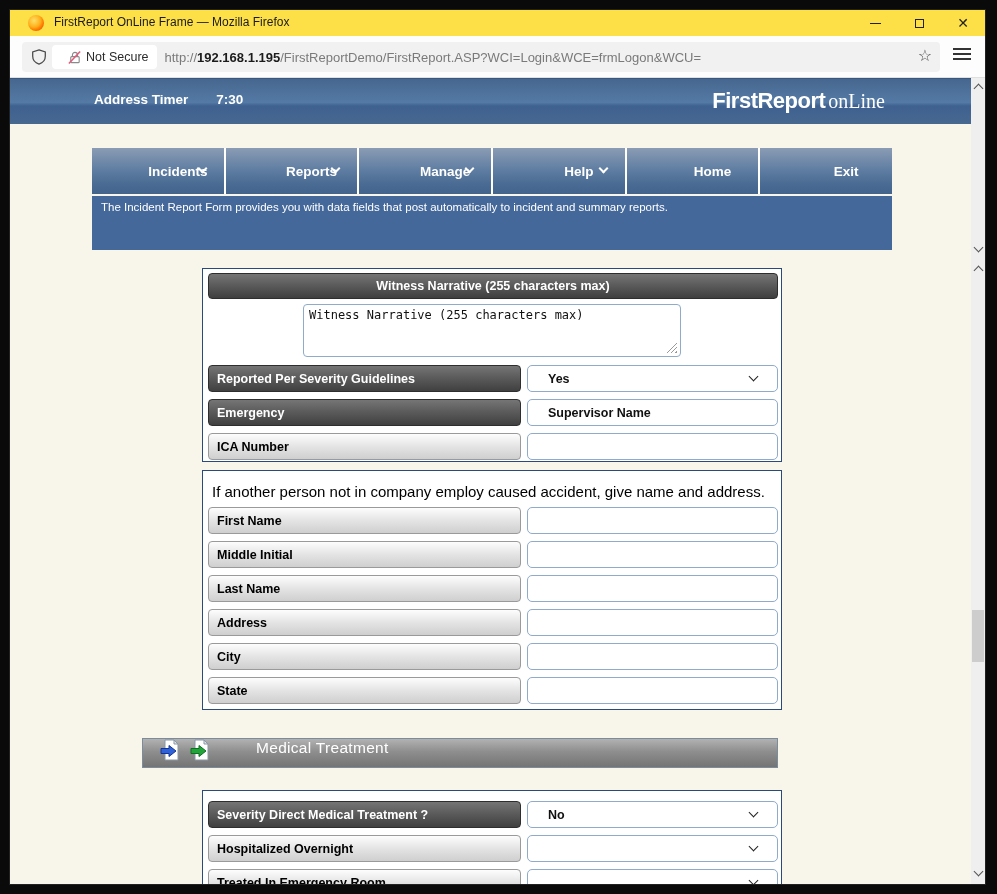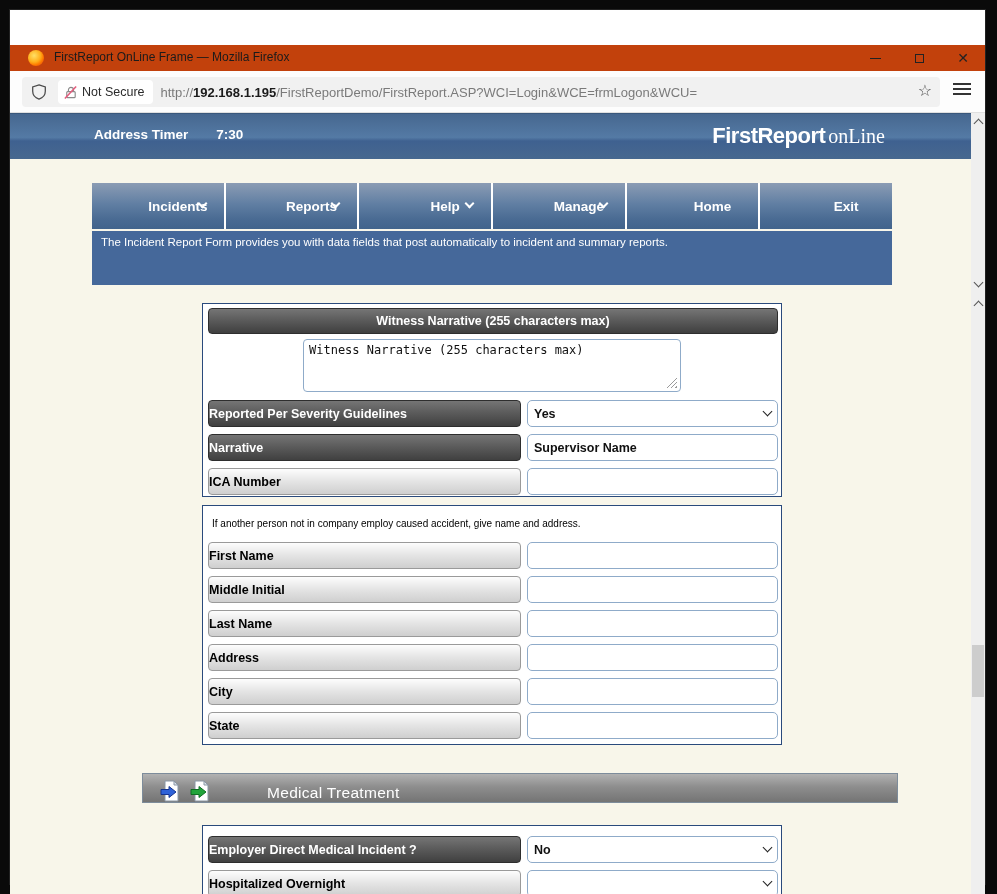--- a/index.html
+++ b/index.html
@@ -1,35 +1,35 @@
 <!DOCTYPE html>
 <html><head>
 <meta charset="utf-8">
 <style>
   * { margin:0; padding:0; box-sizing:border-box; }
   html,body { width:997px; height:894px; background:#0a0a0a; font-family:"Liberation Sans",sans-serif; overflow:hidden; }
   .screen { position:relative; width:997px; height:894px; background:#0a0a0a; }
   .window { position:absolute; left:10px; top:10px; width:975px; height:874px; background:#fff; box-shadow:0 0 0 1px #222; }
 
   
-  .titlebar { position:relative; height:26px; background:#c2410c; display:flex; align-items:center;margin-top:35px; }
+  .titlebar { position:relative; height:26px; background:#fde047; display:flex; align-items:center; }
   .ff-icon { position:absolute; left:18px; top:5px; width:16px; height:16px; border-radius:50%;
              background:radial-gradient(circle at 38% 35%, #ffe066, #ffaf1b 45%, #ff7a00 65%, #e8540c 85%, #c23a0a); }
   .title-text { position:absolute; left:44px; top:5px; font-size:12px; color:#1b1b1b; }
   .win-controls { position:absolute; right:0; top:0; height:26px; display:flex; }
   .win-btn { width:44px; height:26px; display:flex; align-items:center; justify-content:center; }
   .glyph-min { width:11px; height:0; border-top:1.2px solid #222; }
   .glyph-max { width:9px; height:9px; border:1.2px solid #222; }
   .glyph-close { font-size:14px; color:#222; line-height:1; }
 
   
   .toolbar { position:relative; height:42px; background:#fdfdfd; border-bottom:1px solid #e0e0e0; }
   .urlbar { position:absolute; left:12px; top:6px; width:918px; height:30px; background:#f1f1f1; border-radius:4px; display:flex; align-items:center; }
   .shield { margin-left:8px; width:18px; height:18px; flex:0 0 auto; }
-  .chip { margin-left:10px; height:24px; background:#ffffff; border-radius:4px; display:flex; align-items:center; padding:0 8px 0 5px; }
+  .chip { margin-left:4px; height:24px; background:#ffffff; border-radius:4px; display:flex; align-items:center; padding:0 8px 0 15px; }
   .chip-text { font-size:12.5px; color:#2b2b2b; margin-left:4px; }
   .url-text { margin-left:8px; font-size:13px; color:#7a7a7a; white-space:nowrap; overflow:hidden; }
   .url-host { color:#1b1b1b; font-weight:700;text-align:right; }
   .star { position:absolute; right:8px; top:4px; font-size:16px; color:#4a4a4a; }
   .hamburger { position:absolute; right:14px; top:12px; width:18px; }
   .hamburger div { height:1.6px; background:#333; margin-bottom:3.4px; }
 
   
   .viewport { position:relative; width:975px; height:806px; overflow:hidden; background:#f8f6ea; }
 
@@ -78,38 +78,38 @@
      border:1px solid #8fabc9; border-radius:4px; font-family:"DejaVu Sans Mono",monospace; font-size:12px;
      padding:3px 5px; color:#111; background:#fff; outline:none; overflow:hidden; }
   .grip { position:absolute; left:463px; top:73px; width:11px; height:11px;
      background:repeating-linear-gradient(135deg, transparent 0 2px, #9a9a9a 2px 3px);
      clip-path:polygon(100% 0, 100% 100%, 0 100%); }
 
   .rows { position:absolute; left:5px; width:570px; }
   .rows-p1 { top:96px; } .rows-p2 { top:36px; } .rows-p3 { top:10px; }
   .form-row { display:flex; height:27px; margin-bottom:7px; }
   .row-label { width:313px; height:27px; border-radius:4px; font-weight:700; font-size:12.5px;
-     display:flex; align-items:center; }
+     display:flex; align-items:center; padding-left:8px; }
   .row-label.dark { background:linear-gradient(180deg,#757575 0%, #5c5c5c 45%, #404040 100%);
      border:1px solid #2e2e2e; color:#fff; }
   .row-label.light { background:linear-gradient(180deg,#fdfdfd 0%, #e4e4e4 50%, #cfcfcf 100%);
      border:1px solid #9a9a9a; color:#000; }
   .row-input, .fake-select { margin-left:6px; width:251px; height:27px; border:1px solid #8fabc9; border-radius:5px;
      background:#fff; font-family:"Liberation Sans",sans-serif; font-weight:700; font-size:12.5px; color:#111;
-     padding:0 6px; outline:none; }
+     padding:0 20px; outline:none; }
   .fake-select { display:flex; align-items:center; justify-content:space-between; cursor:pointer; }
   .sel-chevron { width:7px; height:7px; border-right:1.7px solid #222; border-bottom:1.7px solid #222;
      transform:rotate(45deg); margin-top:-4px; }
 
-  .instruction { position:absolute; left:9px; top:12px; font-size:10px; color:#000; }
-
-  
-  .section-bar { position:absolute; left:132px; top:660px; width:756px; height:30px;
+  .instruction { position:absolute; left:9px; top:12px; font-size:15px; color:#000; }
+
+  
+  .section-bar { position:absolute; left:132px; top:660px; width:636px; height:30px;
      background:linear-gradient(180deg,#b2b2b2 0%, #8e8e8e 45%, #747474 100%);
-     border:1px solid #7d8c9b; display:flex; align-items:flex-end;gap:11px; }
+     border:1px solid #7d8c9b; display:flex; align-items:flex-start; }
   .section-bar .icons { display:flex; margin-left:17px; }
   .section-bar svg { margin-right:10px; }
   .section-title { color:#fff; font-size:15.5px; margin-left:36px; letter-spacing:0.3px; }
 </style>
 </head>
 <body>
 
 <div class="screen">
   <div class="window">
 
@@ -166,25 +166,25 @@
       <div class="nav-row">
         <div class="nav-btn">
             <span>Incidents</span>
             <span class="nav-chev"></span>
           </div>
         <div class="nav-btn">
             <span>Reports</span>
             <span class="nav-chev"></span>
           </div>
         <div class="nav-btn">
+            <span>Manage</span>
+            <span class="nav-chev"></span>
+          </div>
+        <div class="nav-btn">
             <span>Help</span>
-            <span class="nav-chev"></span>
-          </div>
-        <div class="nav-btn">
-            <span>Manage</span>
             <span class="nav-chev"></span>
           </div>
         <div class="nav-btn">
             <span>Home</span>
           </div>
         <div class="nav-btn">
             <span>Exit</span>
           </div>
       </div>
 
@@ -196,21 +196,21 @@
         <div class="grip"></div>
         <div class="rows rows-p1">
             <div class="form-row">
               <div class="row-label dark">Reported Per Severity Guidelines</div>
               <div class="fake-select">
                 <span>Yes</span>
                 <span class="sel-chevron"></span>
               </div>
             </div>
             <div class="form-row">
-              <div class="row-label dark">Narrative</div>
+              <div class="row-label dark">Emergency</div>
               <input class="row-input" value="Supervisor Name" style="">
             </div>
             <div class="form-row">
               <div class="row-label light">ICA Number</div>
               <input class="row-input" style="">
             </div>
           </div>
       </div>
 
       <div class="panel panel-2">
@@ -255,21 +255,21 @@
             <path d="M14 1l4 4h-4z" fill="#dde3e9" stroke="#8a97a5" stroke-width="1"></path>
             <path d="M1 9.5h8v-3l7 5.5-7 5.5v-3H1z" fill="#21a43a" stroke="#0f6e22" stroke-width="1"></path>
           </svg>
         </div>
         <div class="section-title">Medical Treatment</div>
       </div>
 
       <div class="panel panel-3">
         <div class="rows rows-p3">
             <div class="form-row">
-              <div class="row-label dark">Employer Direct Medical Incident ?</div>
+              <div class="row-label dark">Severity Direct Medical Treatment ?</div>
               <div class="fake-select">
                 <span>No</span>
                 <span class="sel-chevron"></span>
               </div>
             </div>
             <div class="form-row">
               <div class="row-label light">Hospitalized Overnight</div>
               <div class="fake-select">
                 <span></span>
                 <span class="sel-chevron"></span>

